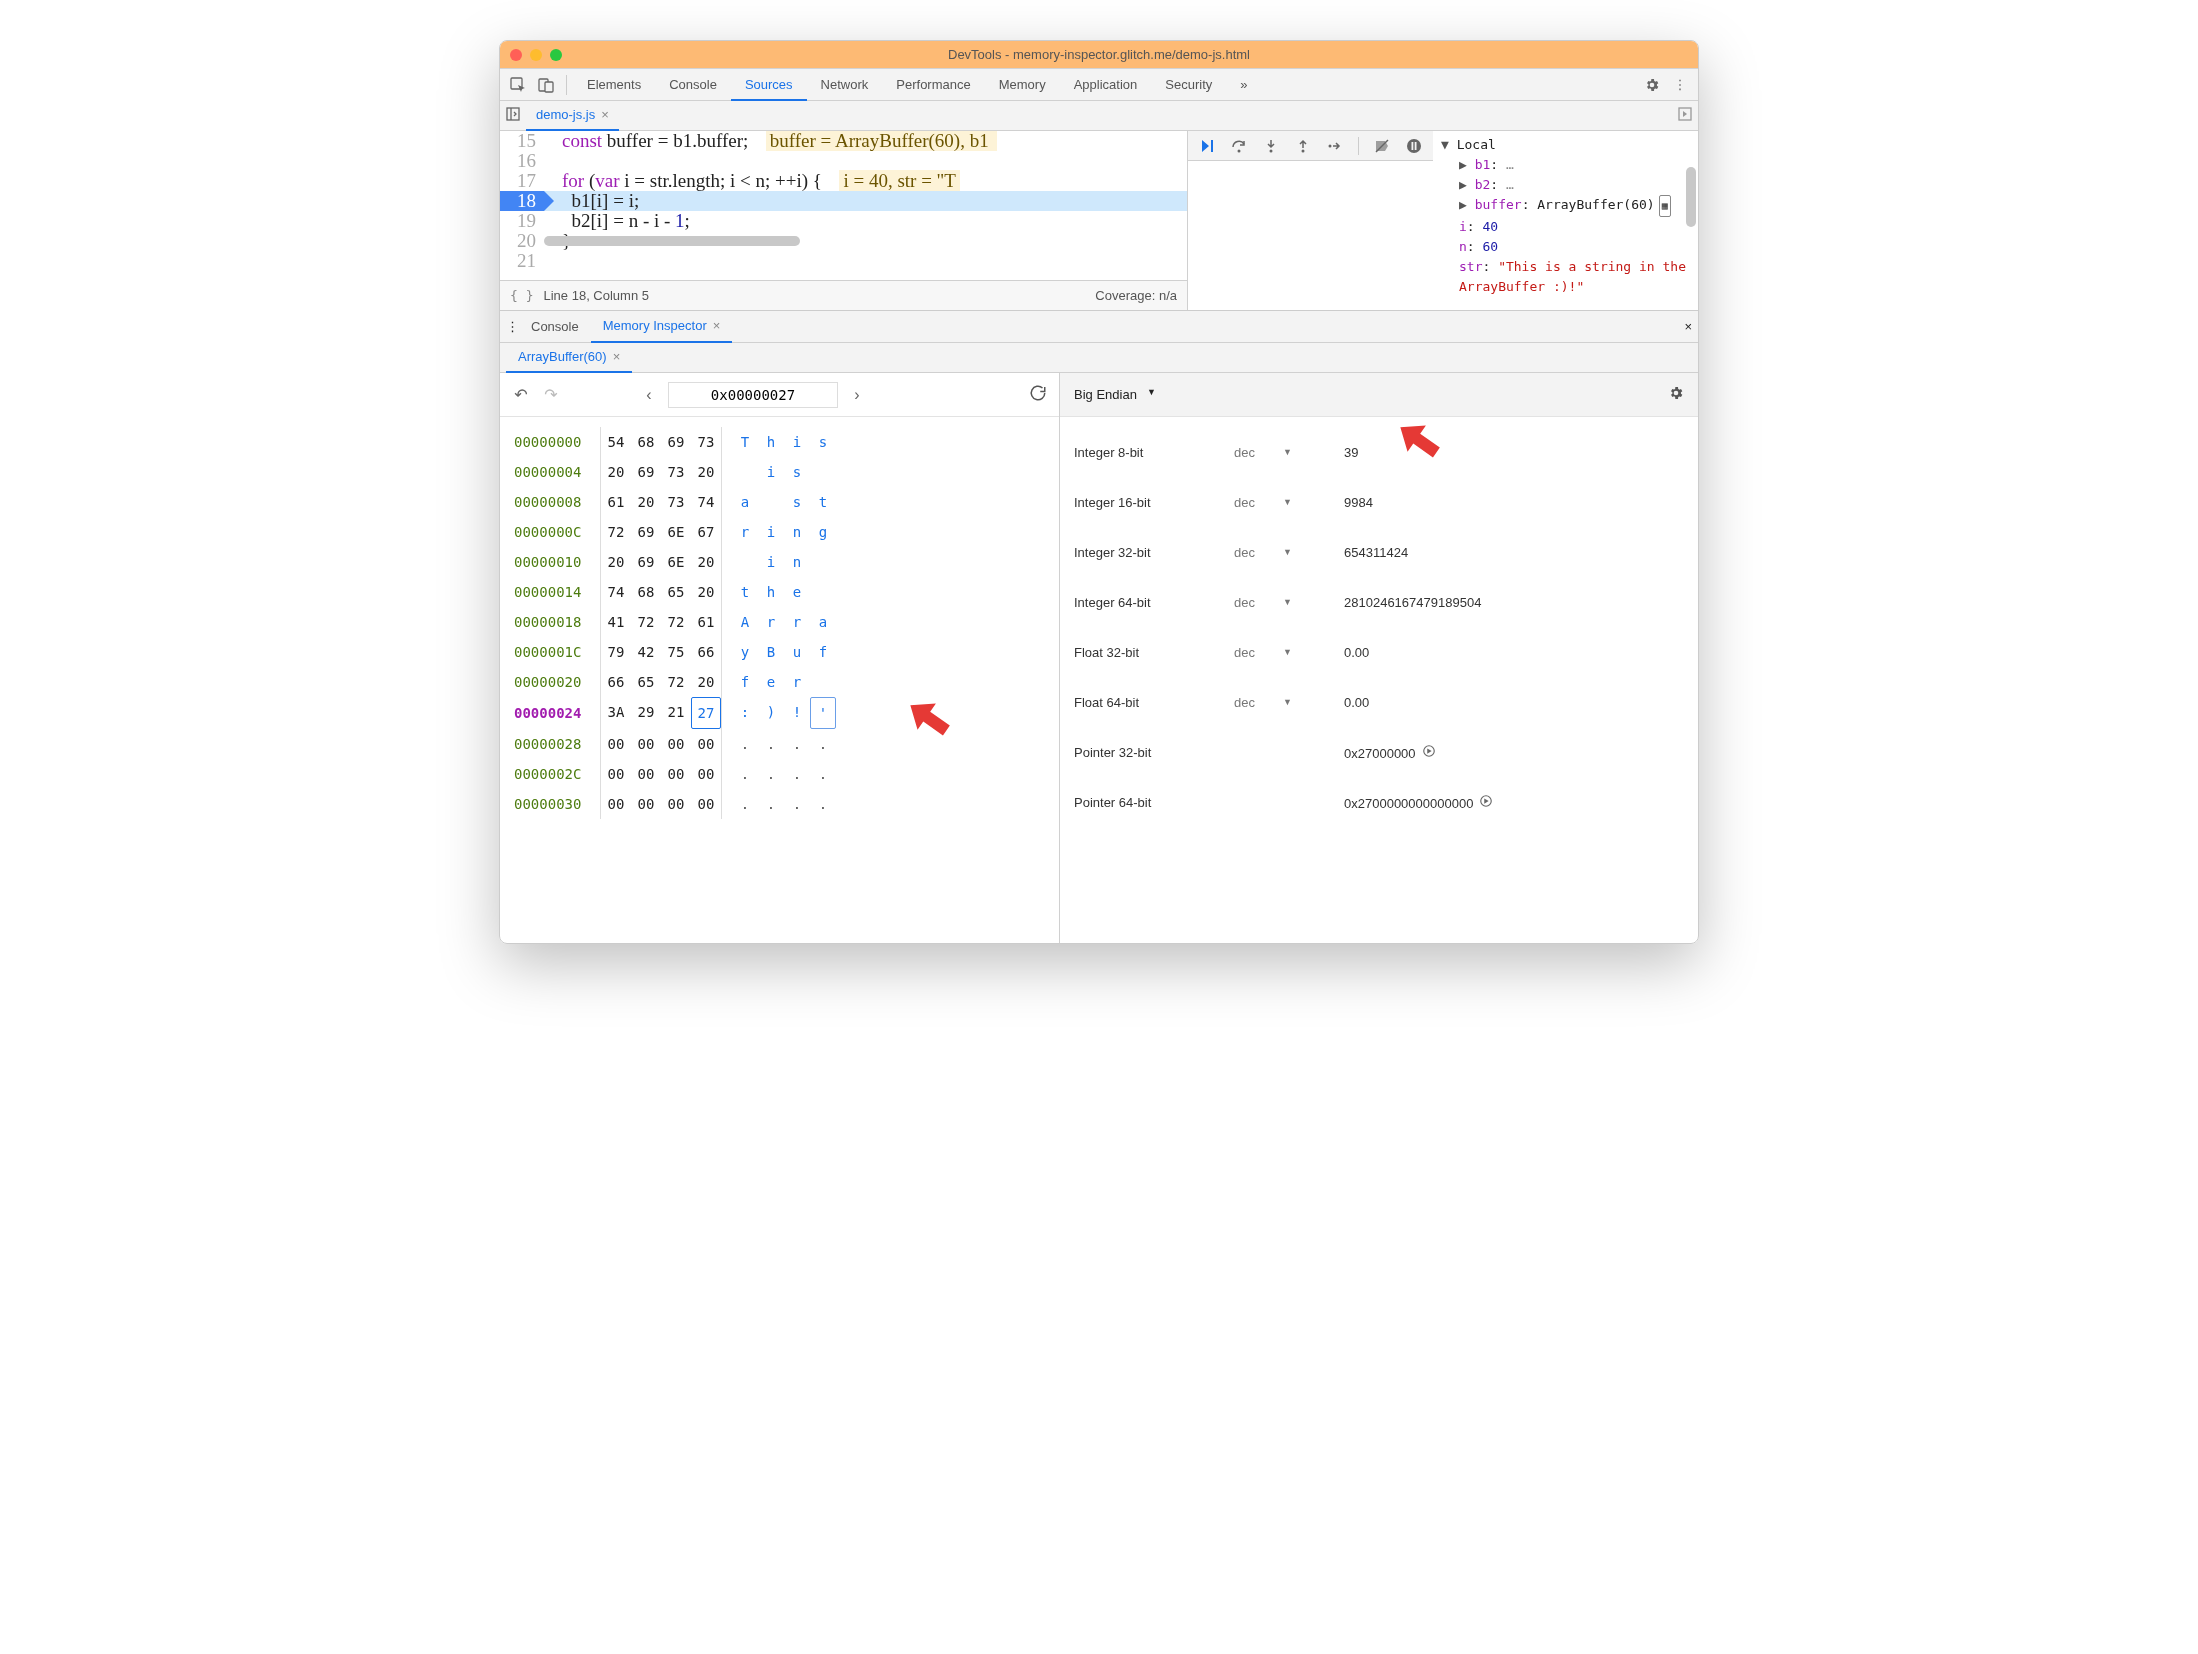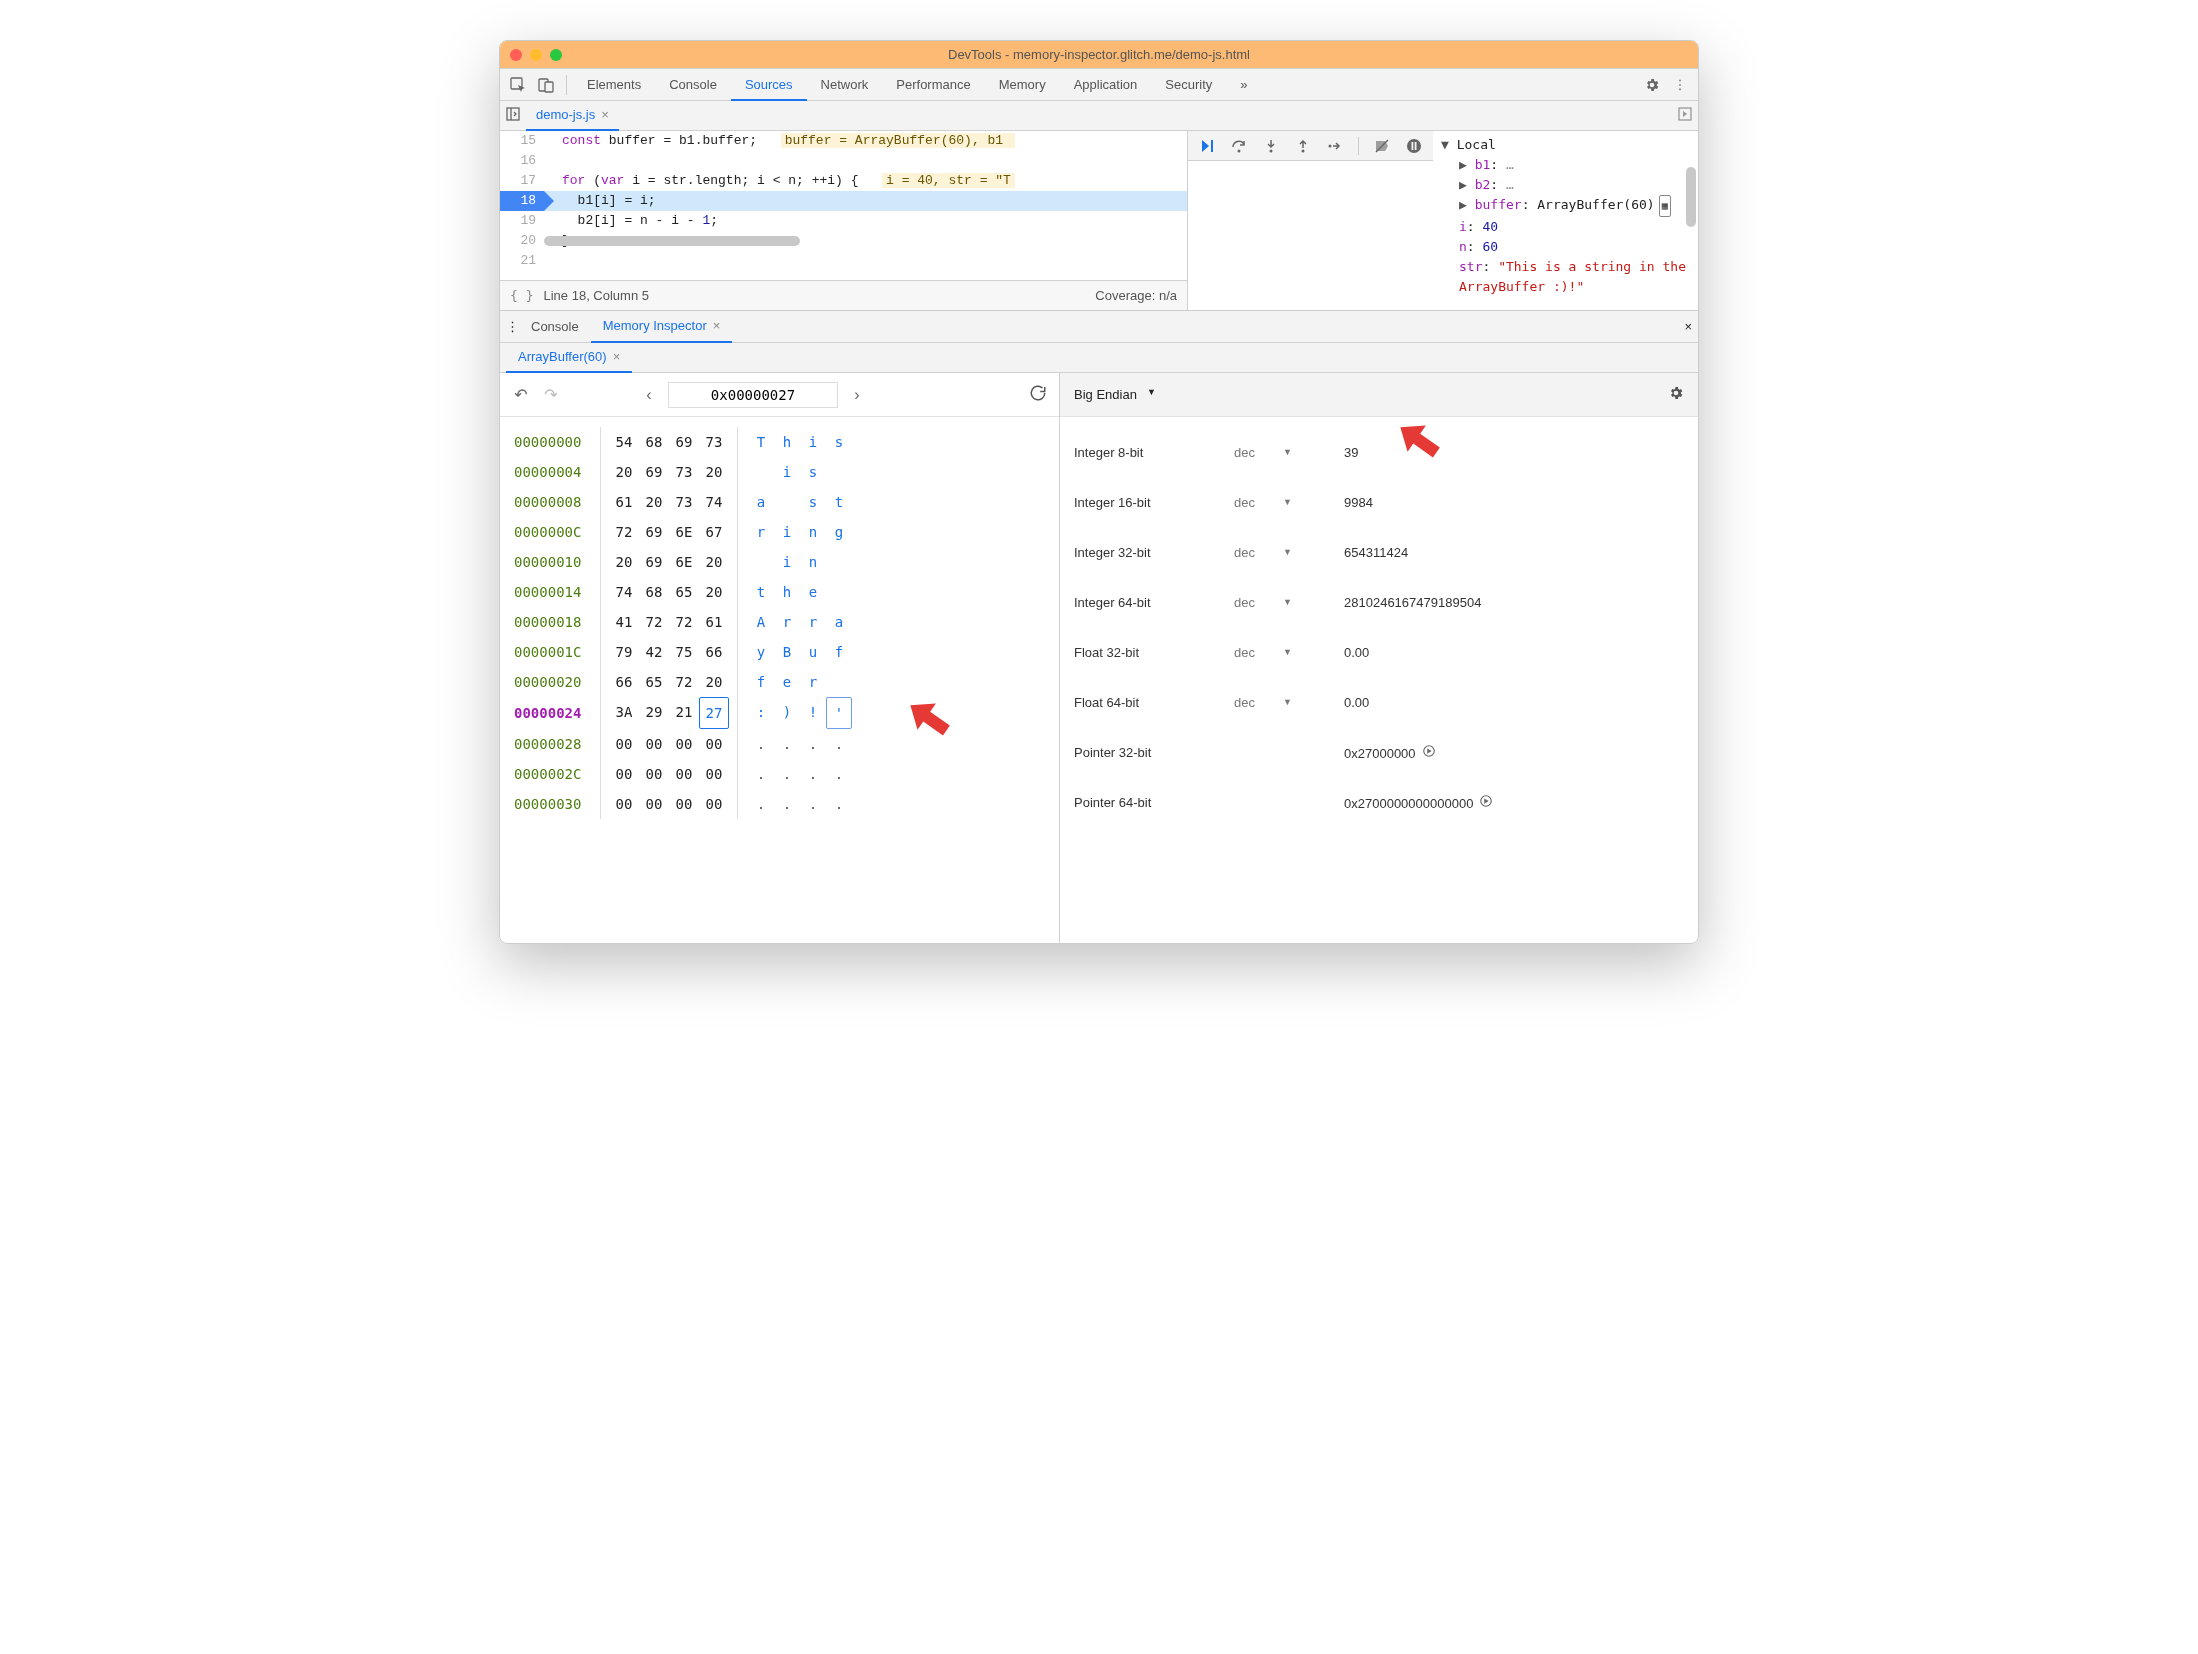--- a/index.html
+++ b/index.html
@@ -54,21 +54,21 @@
   }
   .srcbar .filetab {
     padding: 0 10px; height:30px; display:flex; align-items:center; gap:6px;
     border-bottom: 2px solid #1a73e8; color:#1a73e8; font-size:13px;
   }
   .srcbar .filetab .close { color:#888; cursor:pointer; }
   
   .topsplit { display:flex; height: 180px; border-bottom:1px solid #ccc; }
   .codepane { flex:1; position:relative; overflow:hidden; background:#fff; border-right:1px solid #d0d0d0; display:flex; flex-direction:column;}
   .codebody { flex:1; overflow:hidden; position:relative; }
-  .code-lines { font-family: Liberation Mono, monospace; font-size:13px; line-height:20px; }
+  .code-lines { font-family: Liberation Serif, serif; font-size:19px; line-height:20px; }
   .code-row { display:flex; height:20px; }
   .gutter { width:44px; text-align:right; padding-right:8px; color:#aaa; background:#fff; }
   .code-row.exec { background:#cfe8fc; }
   .code-row.exec .gutter {
     background:#4285f4; color:#fff; position:relative;
   }
   .code-row.exec .gutter::after{
     content:''; position:absolute; right:-10px; top:0; width:0;height:0;
     border-top:10px solid transparent; border-bottom:10px solid transparent; border-left:10px solid #4285f4;
   }
@@ -117,21 +117,21 @@
   .mem-tool .ic.dim { color:#bbb; }
   .mem-tool input {
     border:1px solid #ddd; height:26px; text-align:center; width:170px;
     font-family:Menlo,Monaco,Consolas,monospace; font-size:14px; outline:none;
   }
   .mem-tool .spacer{flex:1;}
   .mem-grid { padding:10px 14px; font-family:Menlo,Monaco,Consolas,monospace; font-size:14px; line-height:30px; flex:1; overflow:hidden;}
   .mem-row { display:flex; align-items:center; gap:0; }
   .mem-addr { width:86px; color:#4d7c0f; }
   .mem-addr.cur { color:#a21caf; font-weight:700; }
-  .mem-hex { display:flex; border-left:1px solid #ddd; border-right:1px solid #ddd; padding:0 8px; }
+  .mem-hex { display:flex; border-left:1px solid #ddd; border-right:1px solid #ddd; padding:0 0; }
   .mem-hex span { width:30px; text-align:center; }
   .mem-txt { display:flex; padding-left:10px; color:#1a73e8; }
   .mem-txt span { width:26px; text-align:center; }
   .mem-txt span.dim { color:#555; }
   .hex-sel { border:1px solid #1a73e8; color:#1a73e8; border-radius:2px; }
   .txt-sel { border:1px solid #6a9ee8; border-radius:2px; }
   
   .valpane { flex:1; display:flex; flex-direction:column; }
   .valhead { height:44px; border-bottom:1px solid #e3e3e3; background:#f3f3f3; display:flex; align-items:center; padding:0 14px; }
   .valhead .endian { display:flex; gap:10px; cursor:pointer; }

